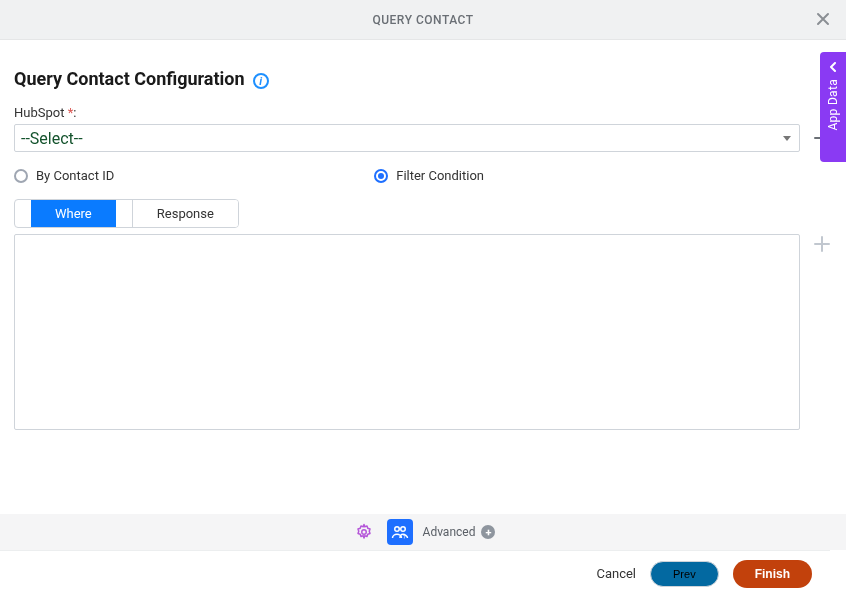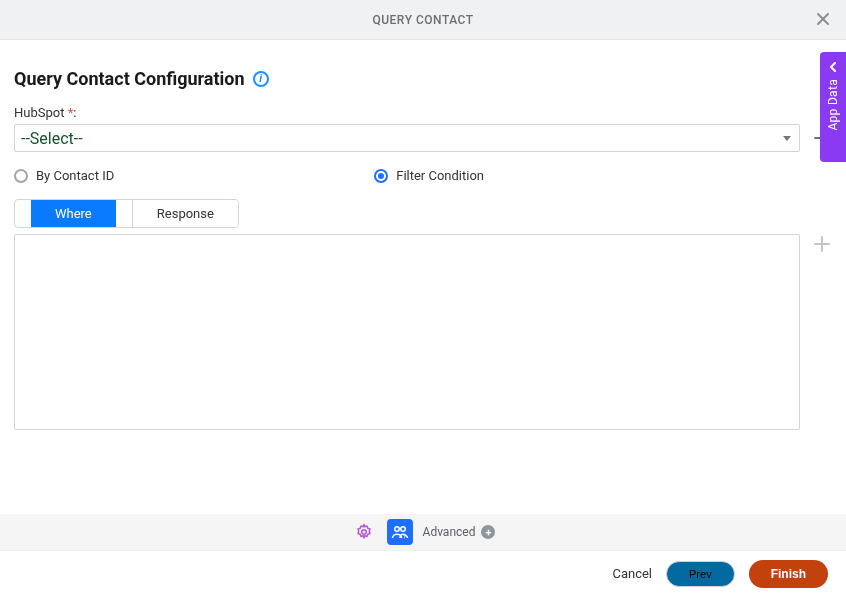--- a/index.html
+++ b/index.html
@@ -36,21 +36,21 @@
     color: #8b8f94;
     cursor: pointer;
     font-size: 18px;
     line-height: 1;
   }
   .content {
     padding: 28px 14px 0 14px;
   }
   .page-title-row {
     display: flex;
-    align-items: center;
+    align-items: flex-end;
     gap: 8px;
     margin-bottom: 16px;
   }
   .page-title {
     font-size: 18px;
     font-weight: 700;
     color: #1a1a1a;
   }
   .info-icon {
     width: 16px; height: 16px;
@@ -223,21 +223,21 @@
   }
   .advanced-plus {
     width: 14px; height: 14px; border-radius: 50%;
     background: #8e959e; color: #fff;
     display: flex; align-items: center; justify-content: center;
     font-size: 11px; font-weight: 700;
     line-height: 1;
   }
   .footer {
     position: absolute;
-    bottom: 0; left: 0; right: 0;
+    bottom: 0; left: 0; right: 16px;
     height: 46px;
     display: flex;
     align-items: center;
     justify-content: flex-end;
     gap: 14px;
     padding-right: 18px;
     border-top: 1px solid #eceeef;
     background: #fff;
   }
   .btn-text {

